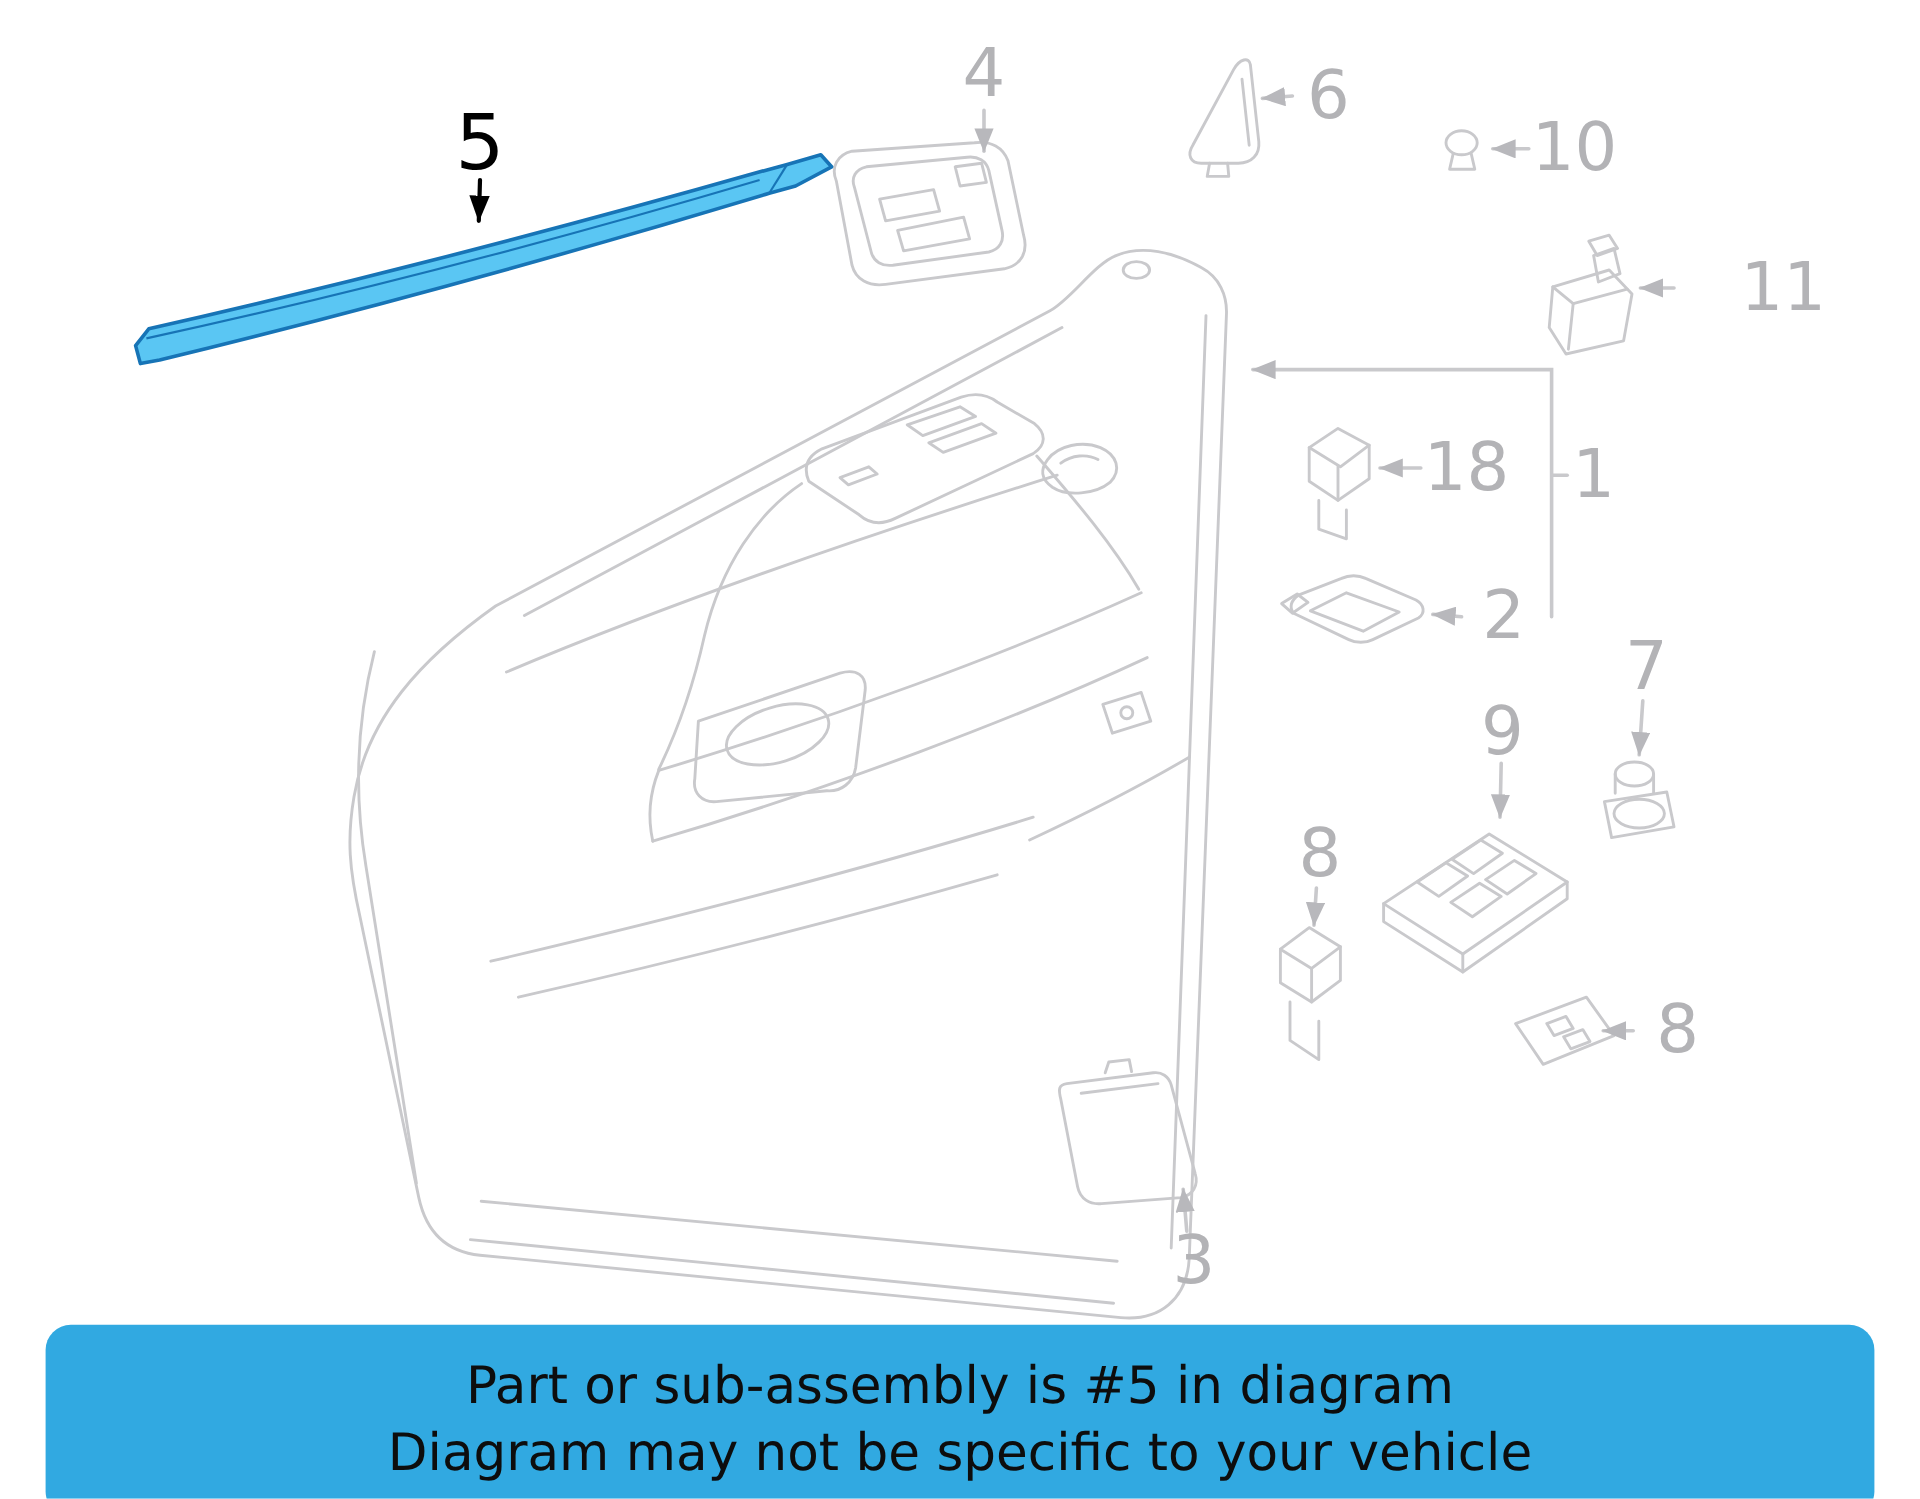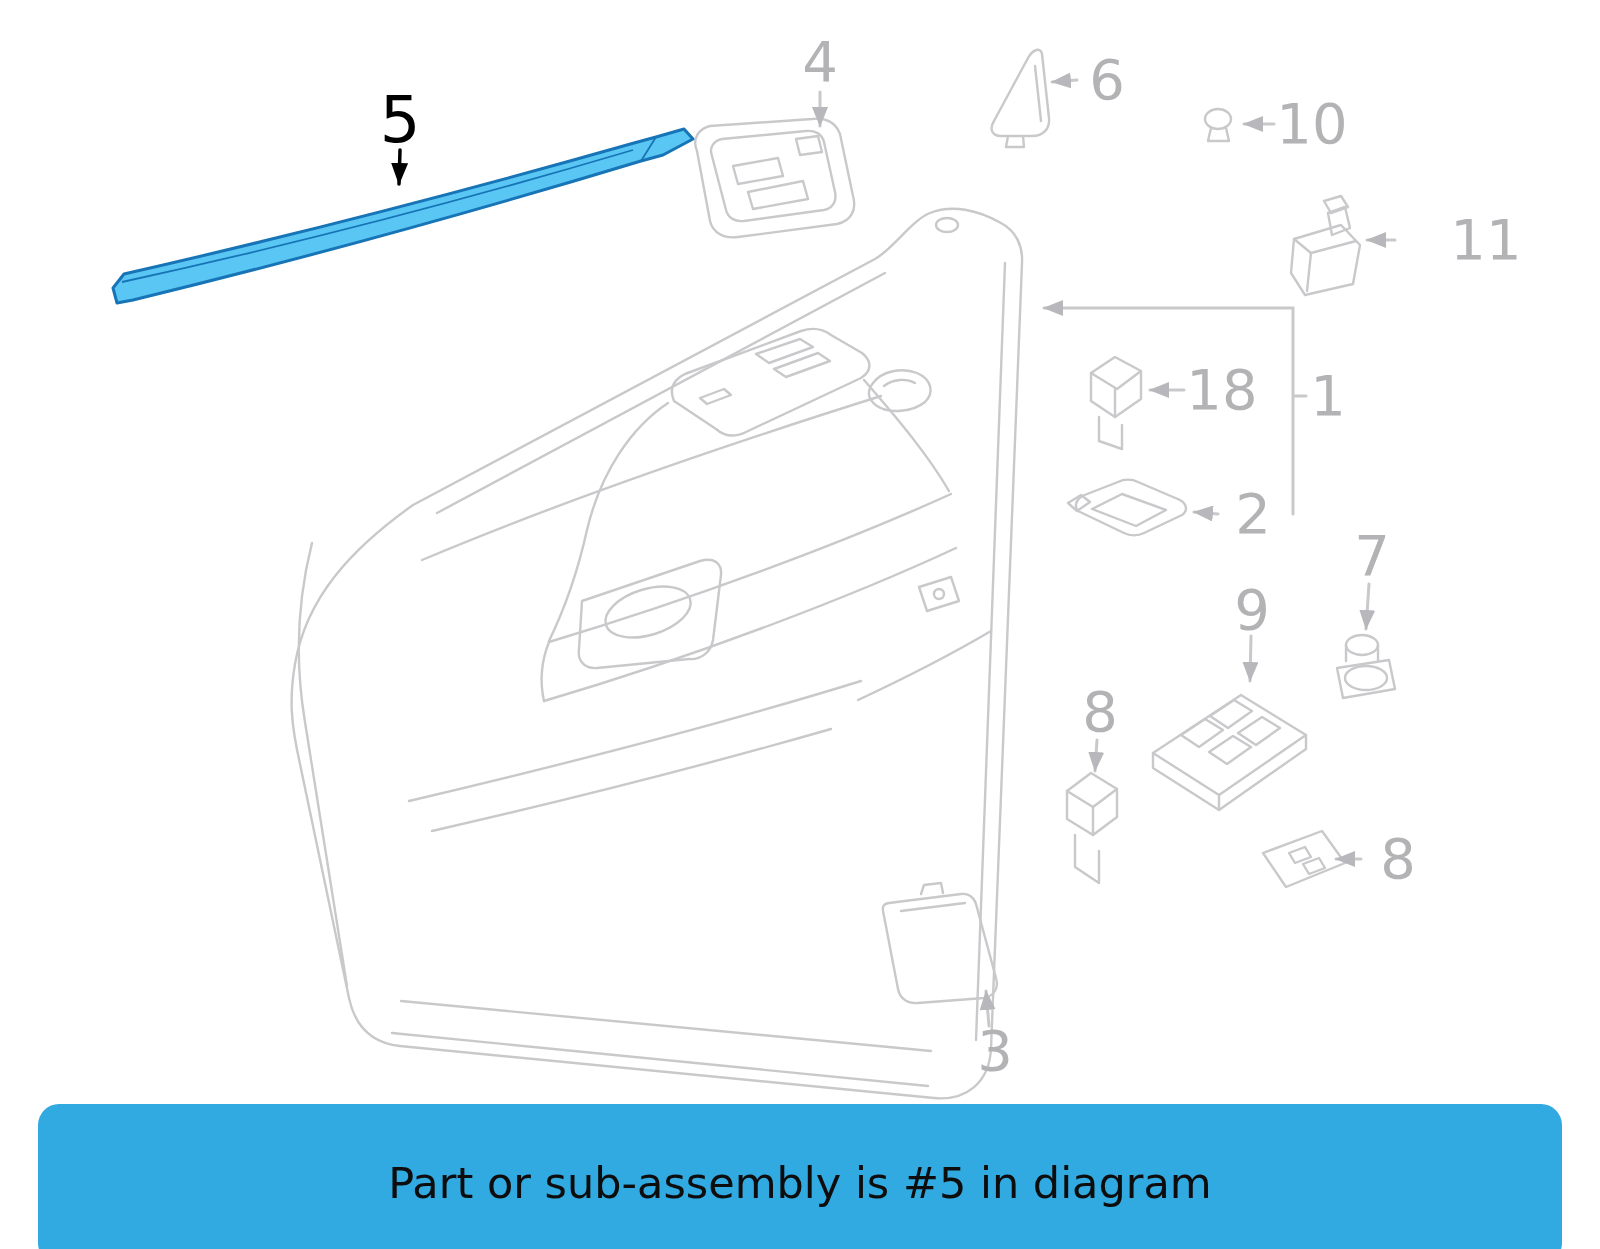--- a/index.html
+++ b/index.html
@@ -229,15 +229,16 @@
   <div class="callout" style="left:1328px;top:396px">1</div>
   <div class="callout" style="left:1253px;top:514px">2</div>
   <div class="callout" style="left:1372px;top:556px">7</div>
   <div class="callout" style="left:1252px;top:610px">9</div>
   <div class="callout" style="left:1100px;top:712px">8</div>
   <div class="callout" style="left:1398px;top:859px">8</div>
   <div class="callout" style="left:995px;top:1051px">3</div>
 
   <div class="banner">
     <div>Part or sub-assembly is #5 in diagram</div>
+    <div>Diagram may not be specific to your vehicle</div>
   </div>
 
 </div>
 
 </body></html>

